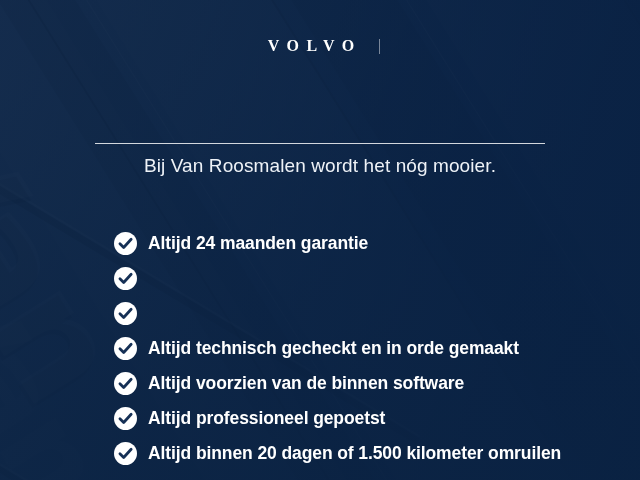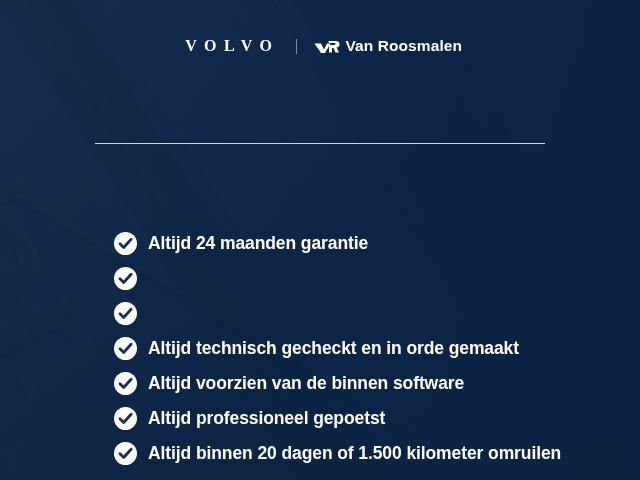--- a/index.html
+++ b/index.html
@@ -237,32 +237,26 @@
     <div class="ghost-sign2">Van</div>
 
     <div class="bg-shade"></div>
   </div>
 
   <div class="content">
 
     <div class="logobar">
       <div class="volvo-word">VOLVO</div>
       <div class="logo-sep"></div>
-      <div class="vr-lockup">
-        <svg class="vr-mark" viewBox="0 0 52 30">
-          <path d="M1 9 L14 9 L20 21 L26 9 L33 9 L22 28 L14 28 Z" fill="#ffffff"></path>
-          <path d="M28 4 L44 4 C49 4 51 7 51 11 C51 15 48 17 45 17 L50 27 L43 27 L39 18 L36 18 L36 27 L30 27 L30 12 L38 12 C41 12 43 11 43 9.5 C43 8 41.5 8 39.5 8 L31 8 Z" fill="#ffffff"></path>
-        </svg>
-        <div class="vr-word">Van Roosmalen</div>
-      </div>
     </div>
 
 
     <div class="divider"></div>
 
+    <div class="subtitle">Bij Van Roosmalen wordt het nóg mooier.</div>
 
     <ul class="usp-list">
       <li class="usp-item">
         <svg class="check-icon" viewBox="0 0 24 24">
           <circle cx="12" cy="12" r="12" fill="#ffffff"></circle>
           <path d="M6.2 12.3 L10.1 16.2 L17.9 7.6" fill="none" stroke="#163055" stroke-width="2.9" stroke-linecap="round" stroke-linejoin="round"></path>
         </svg>
         <span class="usp-text">Altijd 24 maanden garantie</span>
       </li>
       <li class="usp-item">

